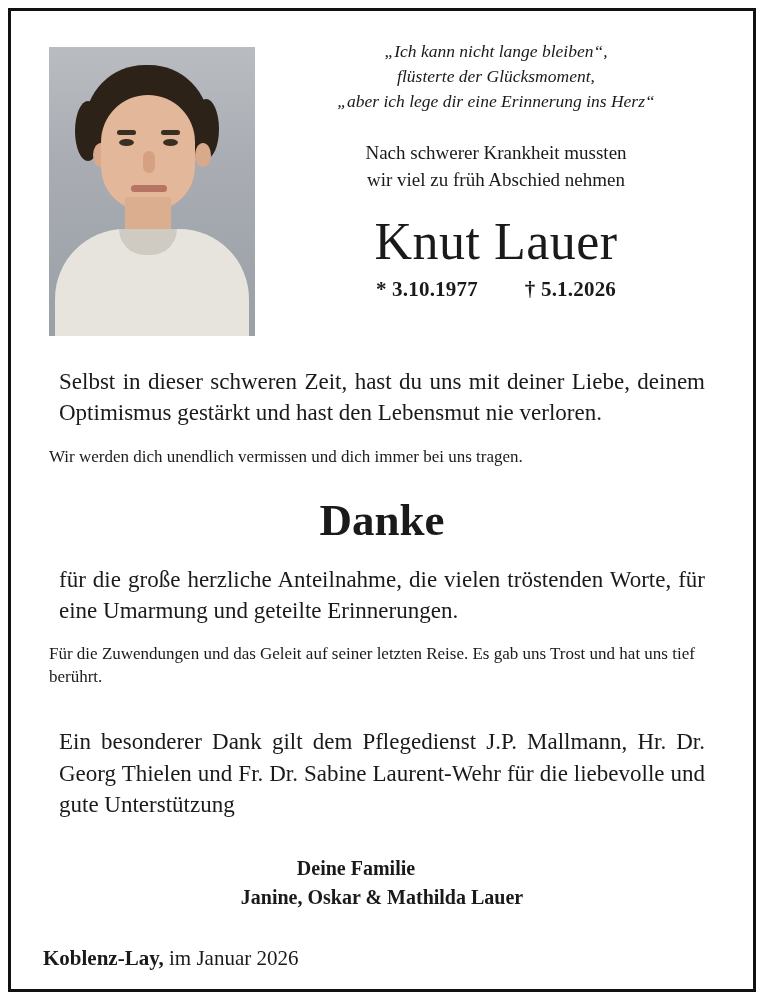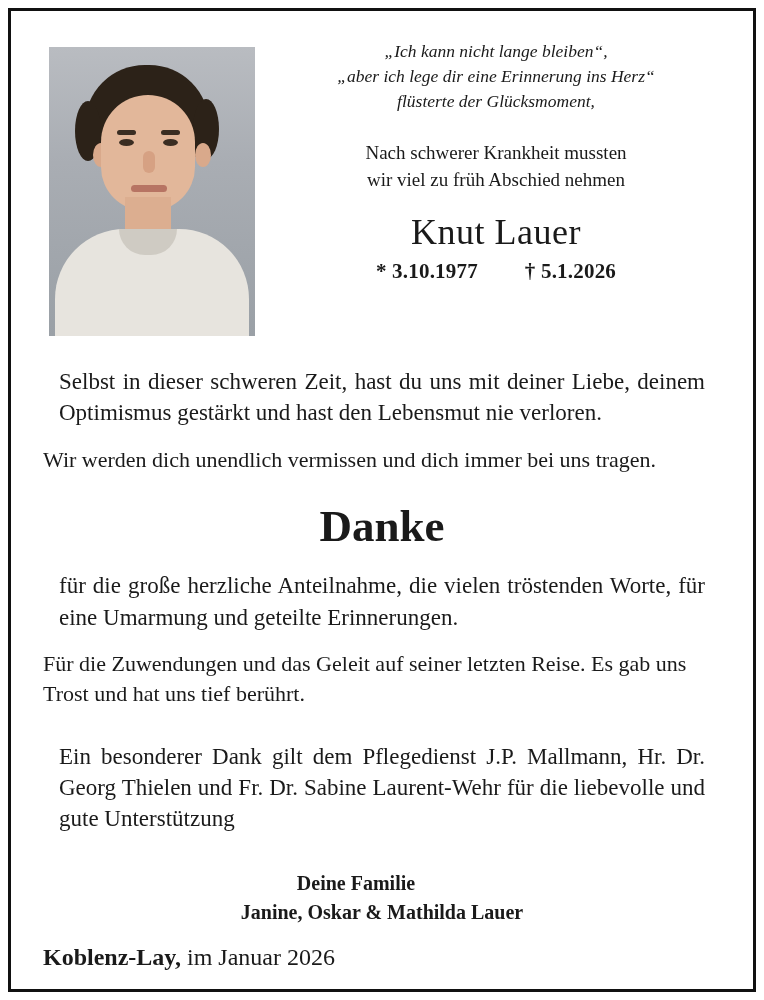--- a/index.html
+++ b/index.html
@@ -188,21 +188,21 @@
     margin: 0 0 26px 0;
   }
   .quote div { white-space: nowrap; }
   .preamble {
     font-size: 19px;
     line-height: 1.42;
     text-align: center;
     margin: 0 0 20px 0;
   }
   .name {
-    font-size: 36px;
+    font-size: 52px;
     line-height: 1.1;
     text-align: center;
     margin: 0 0 6px 0;
     letter-spacing: 0.5px;
   }
   .dates {
     font-size: 21px;
     font-weight: bold;
     text-align: center;
     margin: 0;
@@ -214,24 +214,24 @@
   .body-block {
     margin-top: 30px;
   }
   p.just {
     font-size: 23px;
     line-height: 1.36;
     text-align: justify;
     margin: 16px;
   }
   p.left {
-    font-size: 22px;
+    font-size: 17px;
     line-height: 1.36;
     text-align: left;
-    margin: 0;
+    margin: 6px;
   }
   .danke {
     font-size: 45px;
     font-weight: bold;
     text-align: center;
     margin: 26px 0 18px 0;
   }
   .gap { height: 16px; }
 
   .signature {
@@ -240,21 +240,21 @@
     font-weight: bold;
     font-size: 20px;
     line-height: 1.45;
   }
   .signature .line1 { padding-right: 52px; }
 
   .footer {
     position: absolute;
     left: 32px;
     bottom: 18px;
-    font-size: 24px;
+    font-size: 21px;
   }
   .footer b { font-weight: bold; }
 </style>
 </head>
 <body>
 
 <div class="page">
   <div class="frame">
     <div class="inner">
 
@@ -273,22 +273,22 @@
           <div class="nose"></div>
           <div class="mouth"></div>
           <div class="neck"></div>
           <div class="shirt"></div>
           <div class="collar"></div>
         </div>
 
         <div class="head-col">
           <div class="quote">
             <div>„Ich kann nicht lange bleiben“,</div>
+            <div>flüsterte der Glücksmoment,</div>
             <div>„aber ich lege dir eine Erinnerung ins Herz“</div>
-            <div>flüsterte der Glücksmoment,</div>
           </div>
 
           <div class="preamble">
             <div>Nach schwerer Krankheit mussten</div>
             <div>wir viel zu früh Abschied nehmen</div>
           </div>
 
           <div class="name">Knut Lauer</div>
 
           <div class="dates">

